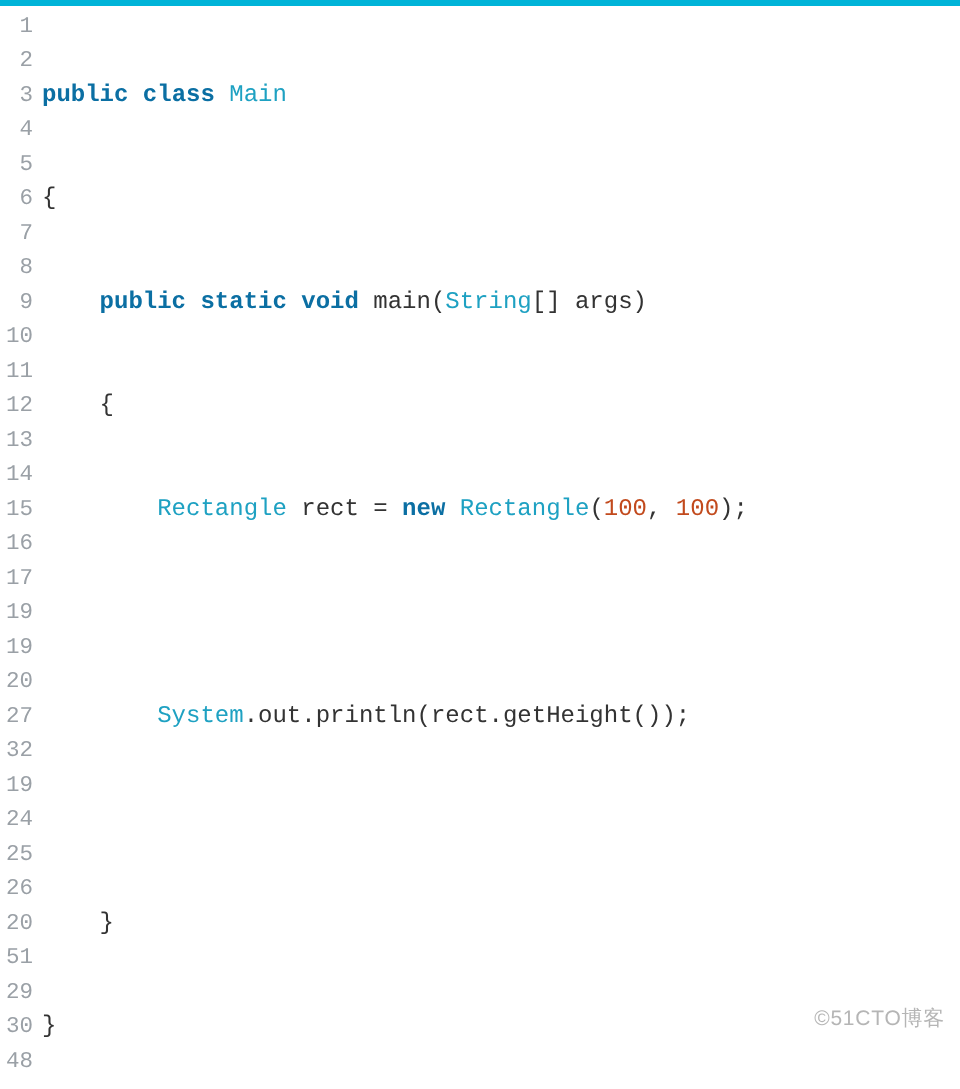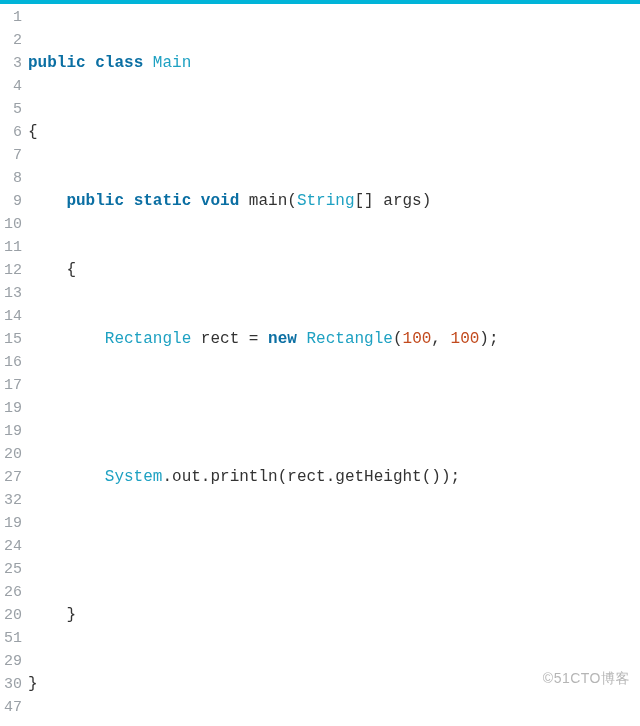--- a/index.html
+++ b/index.html
@@ -87,21 +87,21 @@
       <div>27</div>
       <div>32</div>
       <div>19</div>
       <div>24</div>
       <div>25</div>
       <div>26</div>
       <div>20</div>
       <div>51</div>
       <div>29</div>
       <div>30</div>
-      <div>47</div>
+      <div>48</div>
     </div>
   <div class="code">
     <div class="line"><span class="kw">public</span> <span class="kw">class</span> <span class="cls">Main</span></div>
     <div class="line"><span class="brace">{</span></div>
     <div class="line">    <span class="kw">public</span> <span class="kw">static</span> <span class="kw">void</span> <span class="mname">main</span>(<span class="type">String</span>[] <span class="id">args</span>)</div>
     <div class="line">    <span class="brace">{</span></div>
     <div class="line">        <span class="type">Rectangle</span> <span class="id">rect</span> <span class="eq">=</span> <span class="kw">new</span> <span class="type">Rectangle</span>(<span class="num">100</span>, <span class="num">100</span>);</div>
     <div class="line"></div>
     <div class="line">        <span class="type">System</span><span class="dot">.</span><span class="out">out</span><span class="dot">.</span><span class="mname">println</span>(<span class="id">rect</span><span class="dot">.</span><span class="mname">getHeight</span>());</div>
     <div class="line"></div>

